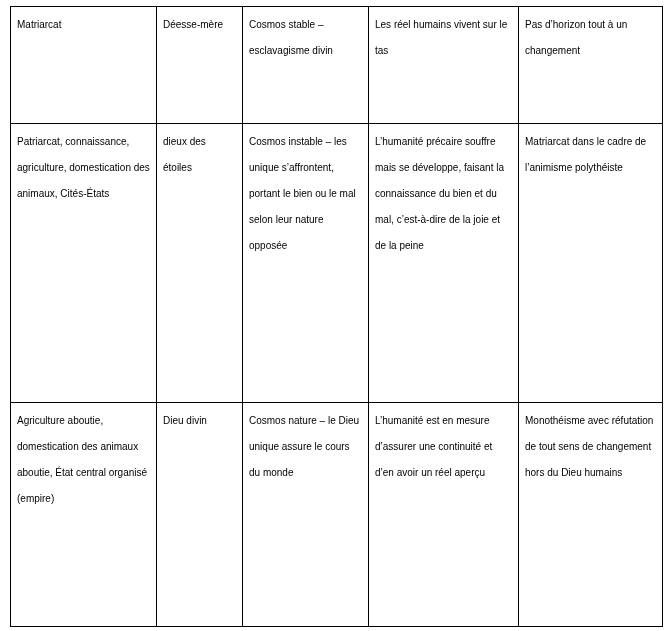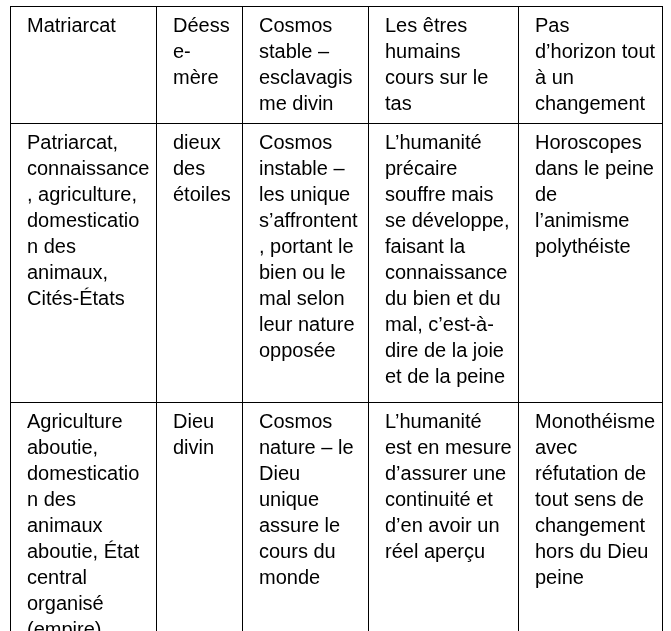--- a/index.html
+++ b/index.html
@@ -17,22 +17,22 @@
     overflow: hidden;
   }
   table.doc-table {
     border-collapse: collapse;
     table-layout: fixed;
     width: 652px;
   }
   table.doc-table td {
     border: 1.5px solid #000000;
     vertical-align: top;
-    padding: 5px 6px 5px 16px;
-    font-size: 20px;
+    padding: 5px 6px 5px 6px;
+    font-size: 10px;
     line-height: 26px;
     color: #000000;
     word-wrap: break-word;
   }
   tr.row-0 { height: 117px; }
   tr.row-1 { height: 279px; }
   tr.row-2 { height: 224px; }
   col.c0 { width: 146px; }
   col.c1 { width: 86px; }
   col.c2 { width: 126px; }
@@ -49,32 +49,32 @@
         <col class="c1">
         <col class="c2">
         <col class="c3">
         <col class="c4">
     </colgroup>
     <tbody>
       <tr class="row-0">
         <td>Matriarcat</td>
         <td>Déesse-mère</td>
         <td>Cosmos stable – esclavagisme divin</td>
-        <td>Les êtres humains cours sur le tas</td>
+        <td>Les réel humains vivent sur le tas</td>
         <td>Pas d’horizon tout à un changement</td>
       </tr>
       <tr class="row-1">
         <td>Patriarcat, connaissance, agriculture, domestication des animaux, Cités-États</td>
         <td>dieux des étoiles</td>
         <td>Cosmos instable – les unique s’affrontent, portant le bien ou le mal selon leur nature opposée</td>
         <td>L’humanité précaire souffre mais se développe, faisant la connaissance du bien et du mal, c’est-à-dire de la joie et de la peine</td>
-        <td>Horoscopes dans le peine de l’animisme polythéiste</td>
+        <td>Matriarcat dans le cadre de l’animisme polythéiste</td>
       </tr>
       <tr class="row-2">
         <td>Agriculture aboutie, domestication des animaux aboutie, État central organisé (empire)</td>
         <td>Dieu divin</td>
         <td>Cosmos nature – le Dieu unique assure le cours du monde</td>
         <td>L’humanité est en mesure d’assurer une continuité et d’en avoir un réel aperçu</td>
-        <td>Monothéisme avec réfutation de tout sens de changement hors du Dieu peine</td>
+        <td>Monothéisme avec réfutation de tout sens de changement hors du Dieu humains</td>
       </tr>
     </tbody>
   </table>
 </div>
 
 </body></html>

